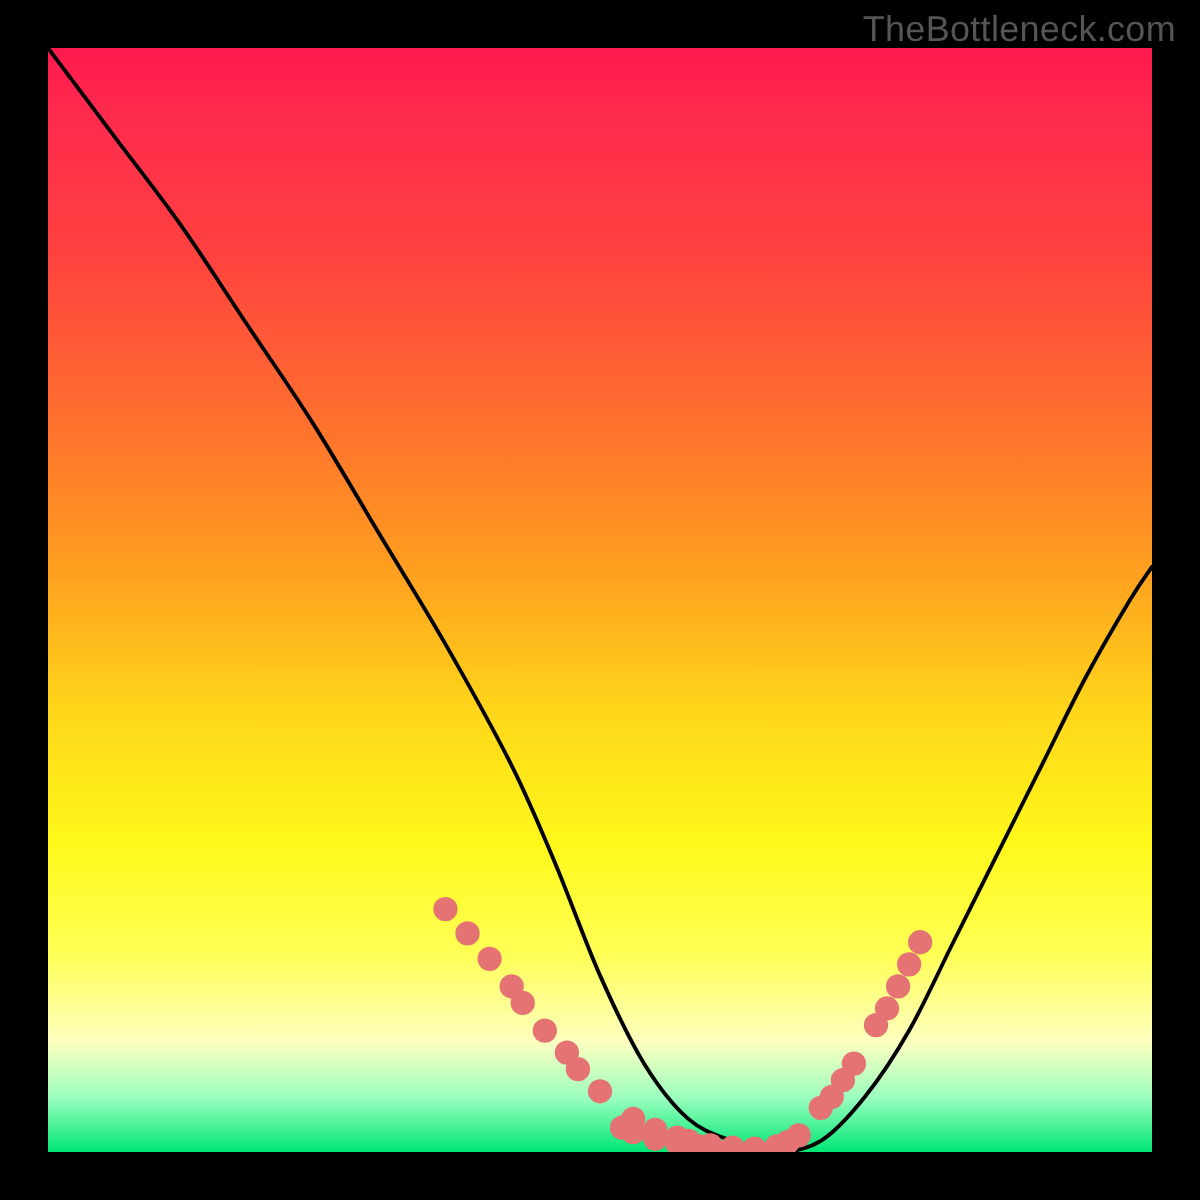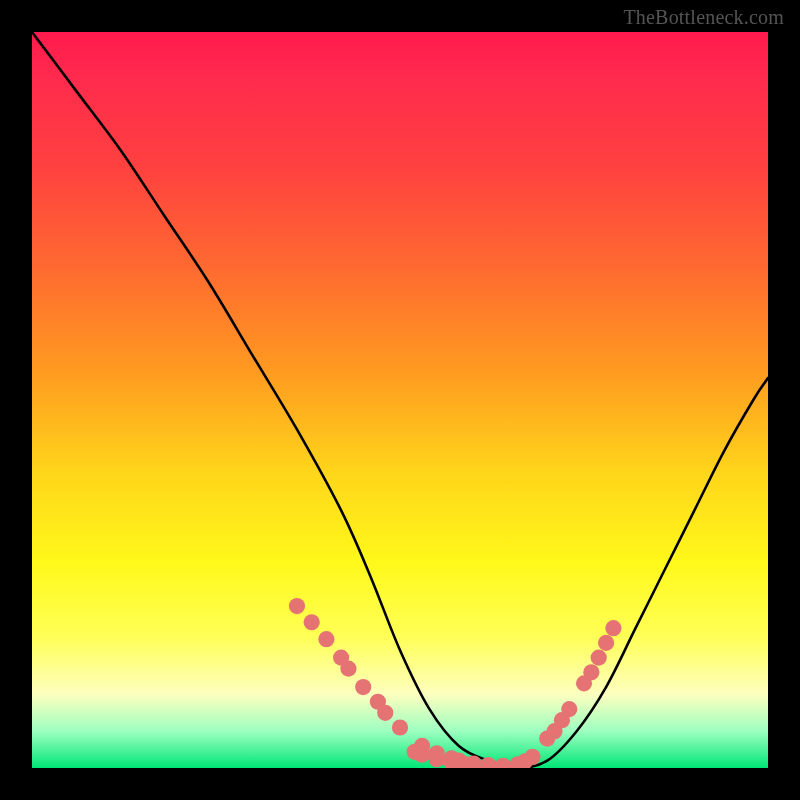--- a/index.html
+++ b/index.html
@@ -28,22 +28,22 @@
       #ffff55 82%,
       #fdffbf 90%,
       #9dffc0 95%,
       #00e676 100%
     );
   }
   .watermark {
     position: absolute;
     top: 6px;
     right: 16px;
-    font-family: Liberation Serif, serif;
-    font-size: 20px;
+    font-family: Liberation Sans, sans-serif;
+    font-size: 24px;
     color: #555;
     letter-spacing: 0.2px;
     user-select: none;
   }
   svg.curve {
     position: absolute;
     inset: 0;
     width: 100%;
     height: 100%;
   }

